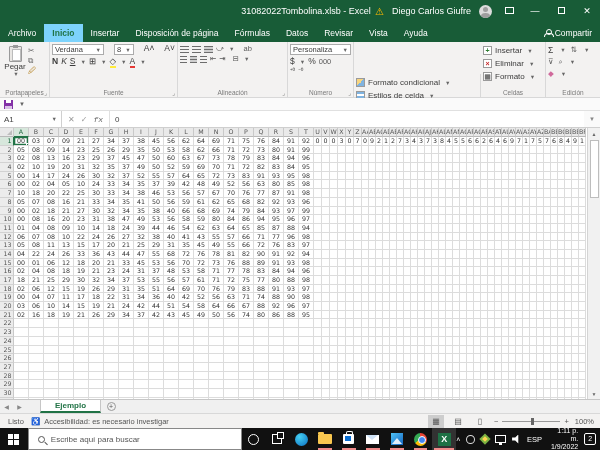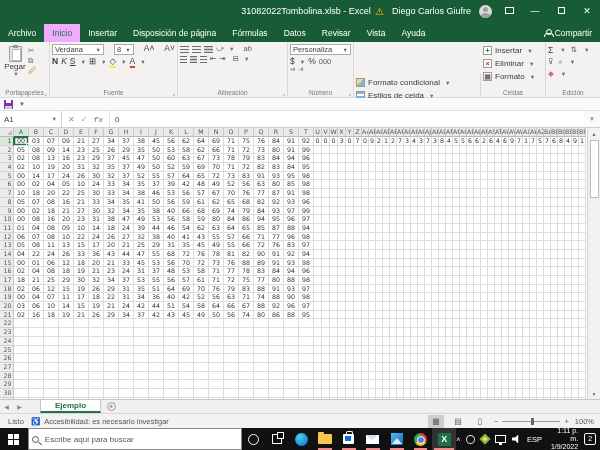--- a/index.html
+++ b/index.html
@@ -14,21 +14,21 @@
   .avatar { width:13px; height:13px; border-radius:50%; background:#dcdcdc; position:relative; overflow:hidden; }
   .avatar::before { content:""; position:absolute; top:2px; left:4px; width:5px; height:5px; border-radius:50%; background:#9e9e9e; }
   .avatar::after { content:""; position:absolute; top:8px; left:2px; width:9px; height:6px; border-radius:50% 50% 0 0; background:#9e9e9e; }
   .winbtn { width:18px; text-align:center; font-size:9px; color:#fff; }
   .restore-box { width:7px; height:7px; border:1px solid #fff; display:inline-block; }
   .ribbonopt-box { width:9px; height:7px; border:1px solid #fff; display:inline-block; }
 
   
   .tabrow { position:absolute; top:22px; left:0; right:0; height:20px; background:#185c37; display:flex; align-items:flex-end; color:#fff; font-size:8.5px; }
   .rtab { padding:4px 8px 4px; cursor:default; white-space:nowrap; }
-  .rtab.active { background:#f0abfc; color:#217346; font-weight:normal; }
+  .rtab.active { background:#7dd3fc; color:#217346; font-weight:bold; }
   .tellme { display:flex; align-items:center; gap:3px; padding:4px 8px; }
   .bulb { width:7px; height:7px; border:1px solid #fff; border-radius:50%; display:inline-block; position:relative; }
   .bulb::after { content:""; position:absolute; left:2px; top:6px; width:2px; height:2px; background:#fff; }
   .share { margin-left:auto; display:flex; align-items:center; gap:3px; padding:4px 8px; }
   .person { width:8px; height:8px; position:relative; display:inline-block; }
   .person::before { content:""; position:absolute; top:0; left:2px; width:4px; height:4px; border-radius:50%; border:1px solid #fff; }
   .person::after { content:""; position:absolute; bottom:0; left:0; width:8px; height:3px; border-radius:4px 4px 0 0; border:1px solid #fff; border-bottom:none; }
 
   
   .ribbon { position:absolute; top:42px; left:0; right:0; height:56px; background:#f3f2f1; border-bottom:1px solid #d8d8d8; display:flex; font-size:8px; color:#3b3b3b; }
@@ -111,21 +111,21 @@
   .viewbtn.active { background:#cdcdcd; }
   .zoomline { display:flex; align-items:center; gap:4px; }
   .ztrack { width:58px; height:1px; background:#999; position:relative; }
   .zthumb { position:absolute; left:50%; top:-3px; width:3px; height:7px; background:#666; }
 
   
   .taskbar { position:absolute; top:428px; left:0; right:0; height:22px; background:#111; display:flex; align-items:stretch; color:#fff; }
   .startbtn { width:28px; display:flex; align-items:center; justify-content:center; }
   .winlogo { width:11px; height:11px; display:grid; grid-template-columns:5px 5px; grid-template-rows:5px 5px; gap:1px; }
   .winlogo div { background:#fff; }
-  .tsearch { width:215px; background:#fff; display:flex; align-items:center; gap:6px; padding-left:3px; color:#555; font-size:8px; border:1px solid #888; }
+  .tsearch { width:215px; background:#fff; display:flex; align-items:center; gap:6px; padding-left:9px; color:#555; font-size:8px; border:1px solid #888; }
   .mag { width:7px; height:7px; border:1.3px solid #555; border-radius:50%; position:relative; flex:none; }
   .mag::after { content:""; position:absolute; left:5px; top:6px; width:4px; height:1.3px; background:#555; transform:rotate(45deg); }
   .ticon { width:24px; display:flex; align-items:center; justify-content:center; position:relative; }
   .ticon.open::after { content:""; position:absolute; bottom:0; left:5px; right:5px; height:2px; background:#f08a8a; }
   .ticon.activeapp { background:rgba(255,255,255,.14); }
   .ticon.activeapp::after { content:""; position:absolute; bottom:0; left:2px; right:2px; height:2px; background:#f08a8a; }
   .cortana { width:11px; height:11px; border:1.5px solid #fff; border-radius:50%; }
   .taskview { width:10px; height:10px; border:1.3px solid #fff; position:relative; }
   .taskview::after { content:""; position:absolute; right:-3px; top:-3px; width:5px; height:5px; border:1.3px solid #fff; background:#111; }
   .edge { width:13px; height:13px; border-radius:50%; background:radial-gradient(circle at 35% 30%,#45d0f2,#0b6fc2); }

